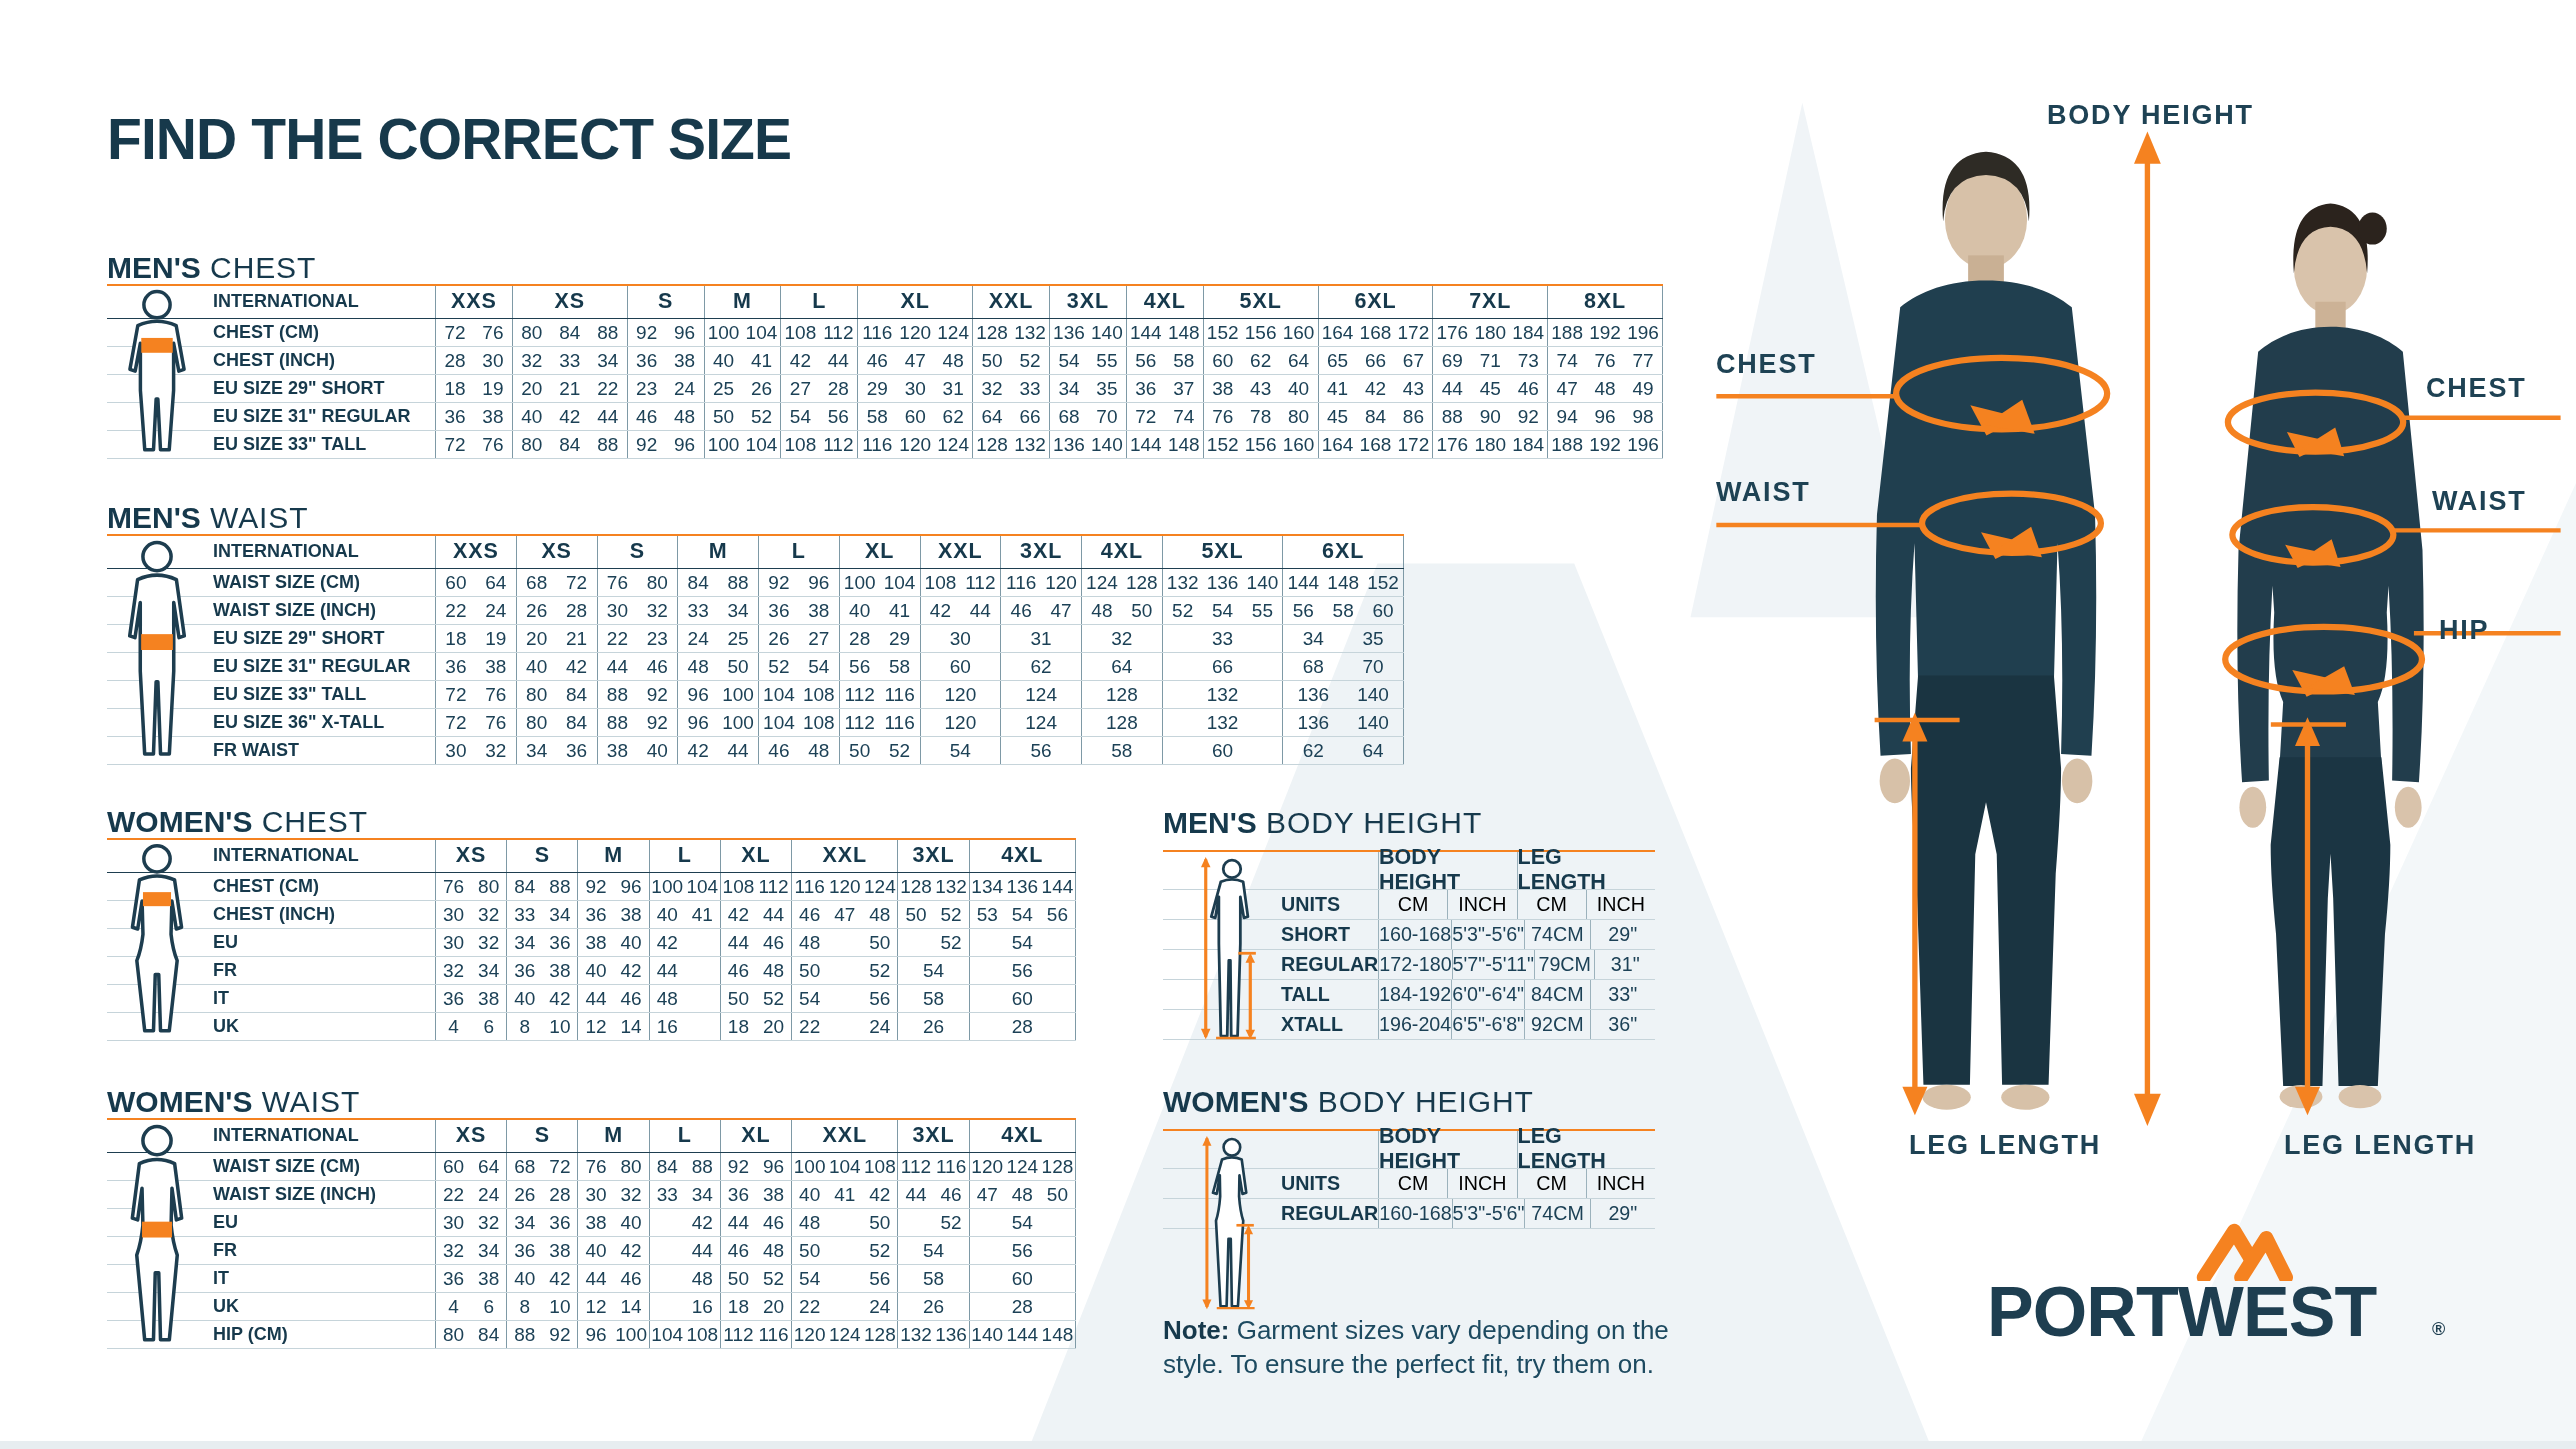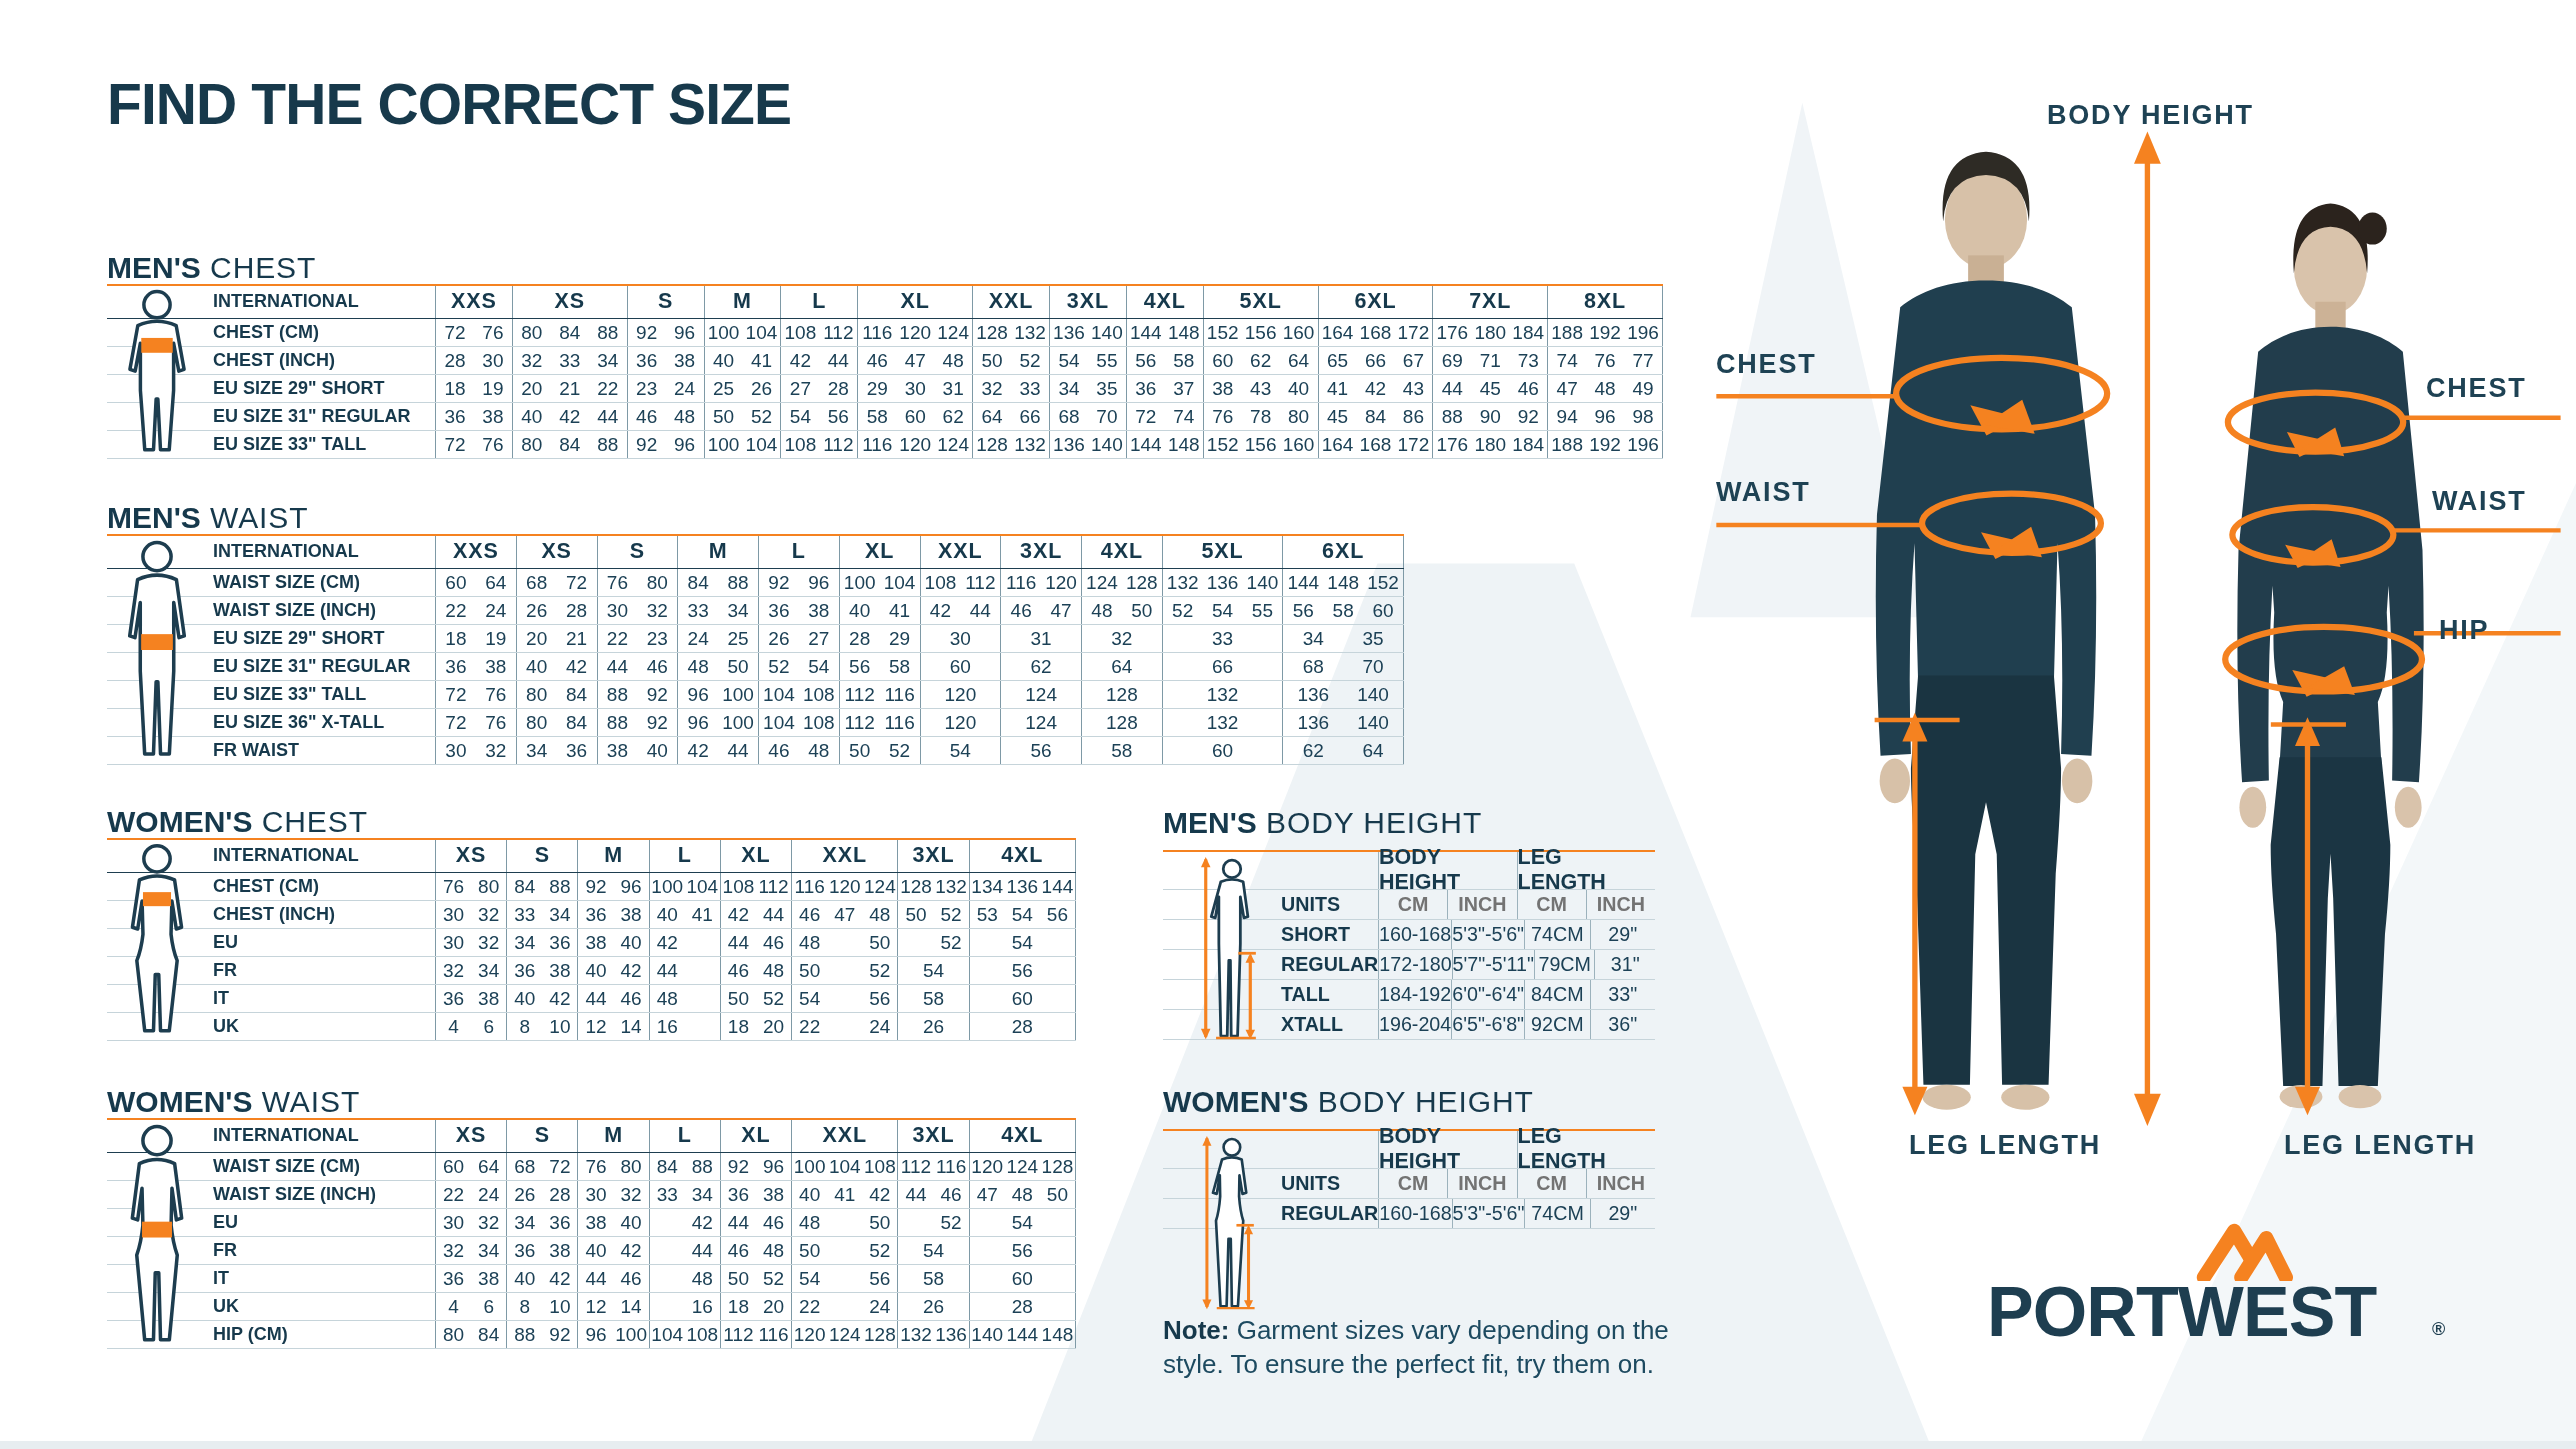--- a/index.html
+++ b/index.html
@@ -2,21 +2,21 @@
 <html style="font-size:14.3px"><head>
 <meta charset="utf-8">
 <style>
   html,body{margin:0;padding:0}
   body{
     position:relative;width:2576px;height:1449px;overflow:hidden;
     background:#ffffff;font-family:"Liberation Sans",sans-serif;color:#16394c;
   }
   .abs{position:absolute}
   
-  #page-title{left:107px;top:71px;font-size:57px;font-weight:800;letter-spacing:-0.9px;color:#17394b;z-index:2}
+  #page-title{left:107px;top:106px;font-size:57px;font-weight:800;letter-spacing:-0.9px;color:#17394b;z-index:2}
   #intro{left:109px;top:177px;font-size:22.4px;line-height:31px;color:#1d4a60;z-index:2}
   
   .size-block{position:absolute;z-index:2}
   .size-block h2{margin:0;font-size:30px;font-weight:400;letter-spacing:0.9px;color:#16394c;height:30px;line-height:30px;white-space:nowrap}
   .hb{font-weight:800;letter-spacing:0}
   .size-tbl{position:relative;border-top:2.7px solid #f58220;margin-top:0.9px}
   .srow{display:flex;align-items:stretch;height:28px;border-bottom:0.9px solid #c6d4da;box-sizing:border-box}
   .srow.header{height:33px;border-bottom:1.8px solid #1e3e50}
   .lab{flex:0 0 328px;display:flex;align-items:center;padding-left:106px;box-sizing:border-box;
        font-weight:700;font-size:18px;color:#16394c;white-space:nowrap}
@@ -27,21 +27,21 @@
   .vals .v{text-align:center;min-width:0;line-height:1}
   .fig{position:absolute;z-index:3;left:7.2px}
   
   .bh-block{position:absolute;z-index:2}
   .bh-block h2{margin:0;font-size:30px;font-weight:400;letter-spacing:0.9px;color:#16394c;height:30px;line-height:30px;white-space:nowrap}
   .bh-tbl{position:relative;border-top:2.7px solid #f58220;margin-top:11.6px}
   .bh-row{display:flex;align-items:stretch;height:30px;border-bottom:0.9px solid #c6d4da;box-sizing:border-box}
   .bh-row.h1{height:38px;border-bottom:0.9px solid #c6d4da}
   .bh-lab{flex:0 0 215px;display:flex;align-items:center;padding-left:118px;box-sizing:border-box;font-weight:700;font-size:19.7px;white-space:nowrap}
   .bh-cell{flex:1 0 0;display:flex;align-items:center;justify-content:center;font-size:19.7px;color:#1c4156;border-left:0.9px solid #9cb2bc;box-sizing:border-box;white-space:nowrap}
-  .bh-cell.bold{font-weight:700;color:#737373}
+  .bh-cell.bold{font-weight:400;color:#000000}
   .bh-span{flex:2 0 0;display:flex;align-items:center;justify-content:center;font-size:21.5px;font-weight:700;border-left:0.9px solid #9cb2bc;box-sizing:border-box}
   .bh-fig{position:absolute;left:0;top:5.4px;z-index:3}
   
   #note{left:1163px;top:1313px;width:555px;font-size:26px;line-height:34px;color:#1d4a60;z-index:2}
   #note b{color:#16394c}
   
   #photo-area{left:1691px;top:85px;width:886px;height:1109px;z-index:2}
   .plabel{position:absolute;font-size:27px;font-weight:700;color:#1e4254;letter-spacing:1.8px;z-index:5;white-space:nowrap}
   
   #logo{left:1987px;top:1222px;width:483px;height:134px;z-index:3}

